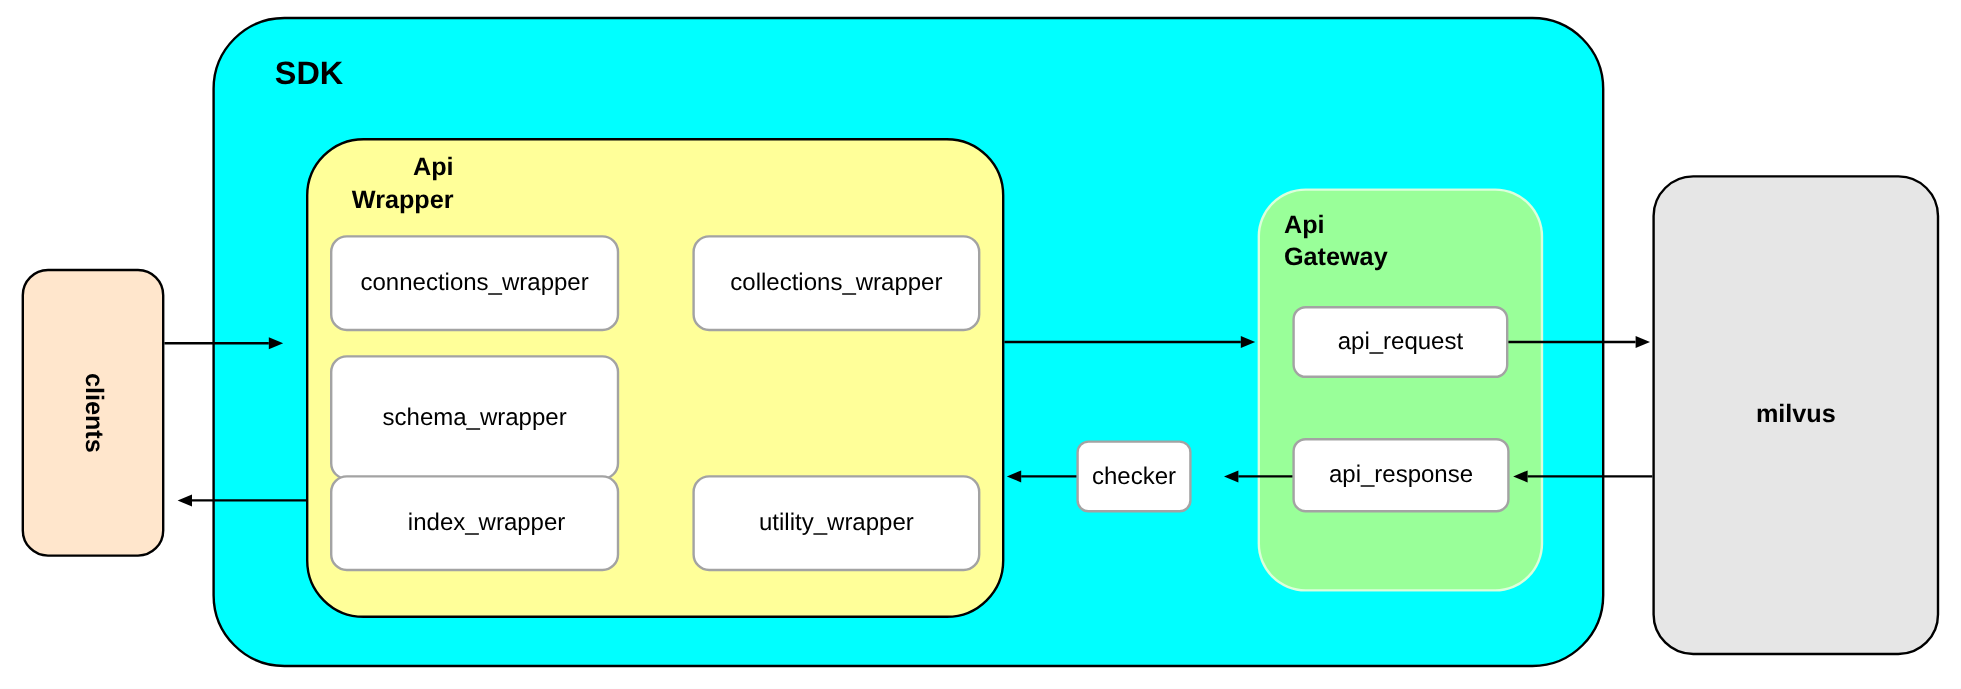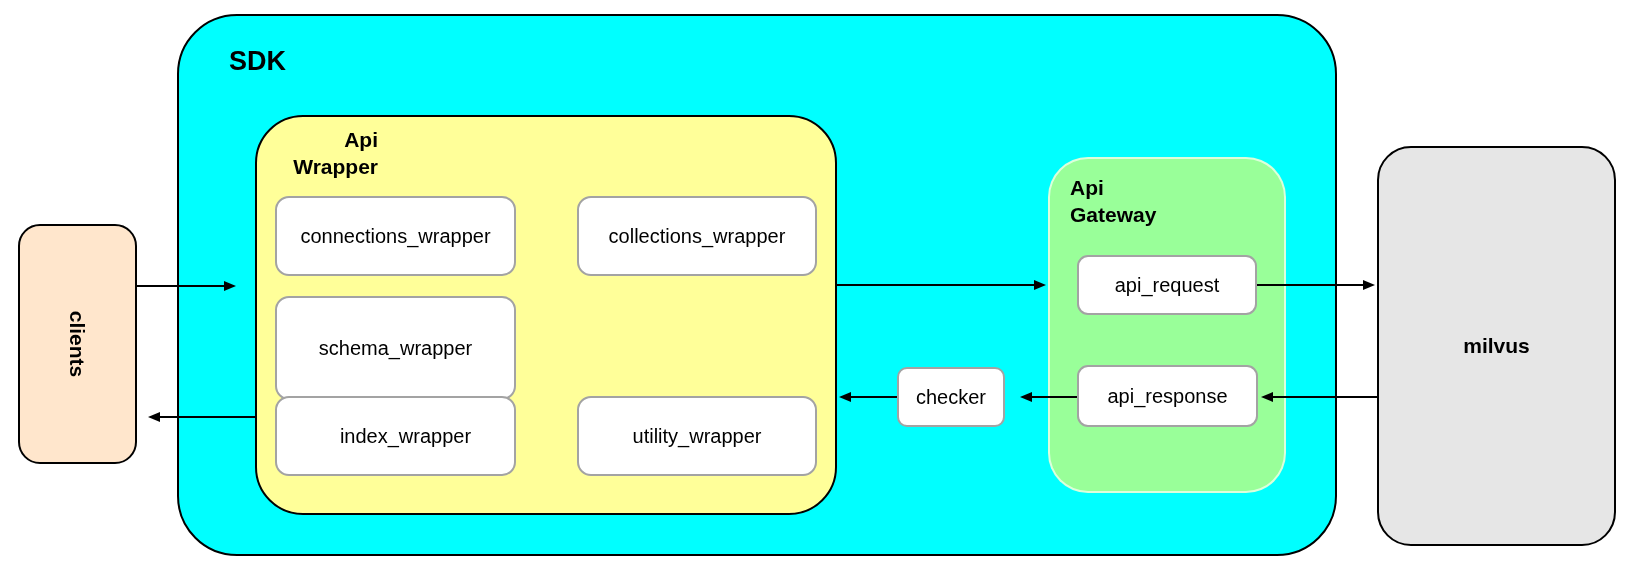--- a/index.html
+++ b/index.html
@@ -33,21 +33,21 @@
   .node{background:#ffffff;border:2px solid #a3a3a3;border-radius:14px;
     display:flex;align-items:center;justify-content:center;font-size:20px;}
   #node-connections{left:275px;top:196px;width:241px;height:80px;}
   #node-collections{left:577px;top:196px;width:240px;height:80px;}
   #node-schema{left:275px;top:296px;width:241px;height:104px;}
   #node-partition{left:577px;top:296px;width:240px;height:80px;}
   #node-index{left:275px;top:396px;width:241px;height:80px;padding-left:20px;}
   #node-utility{left:577px;top:396px;width:240px;height:80px;}
   #node-request{left:1077px;top:255px;width:180px;height:60px;border-radius:11px;}
   #node-response{left:1077px;top:365px;width:181px;height:62px;border-radius:11px;}
-  #node-checker{left:897px;top:367px;width:108px;height:60px;border-radius:10px;}
+  #node-checker{left:897px;top:367px;width:96px;height:60px;border-radius:10px;}
   
   #arrows{position:absolute;left:0;top:0;width:1634px;height:574px;pointer-events:none;}
   #arrows line{stroke:#000;stroke-width:2;}
 </style>
 </head>
 <body>
 
 <div id="canvas">
 
   <div class="box stroke" id="sdk-box" style="background-color: rgb(0, 255, 255);">

